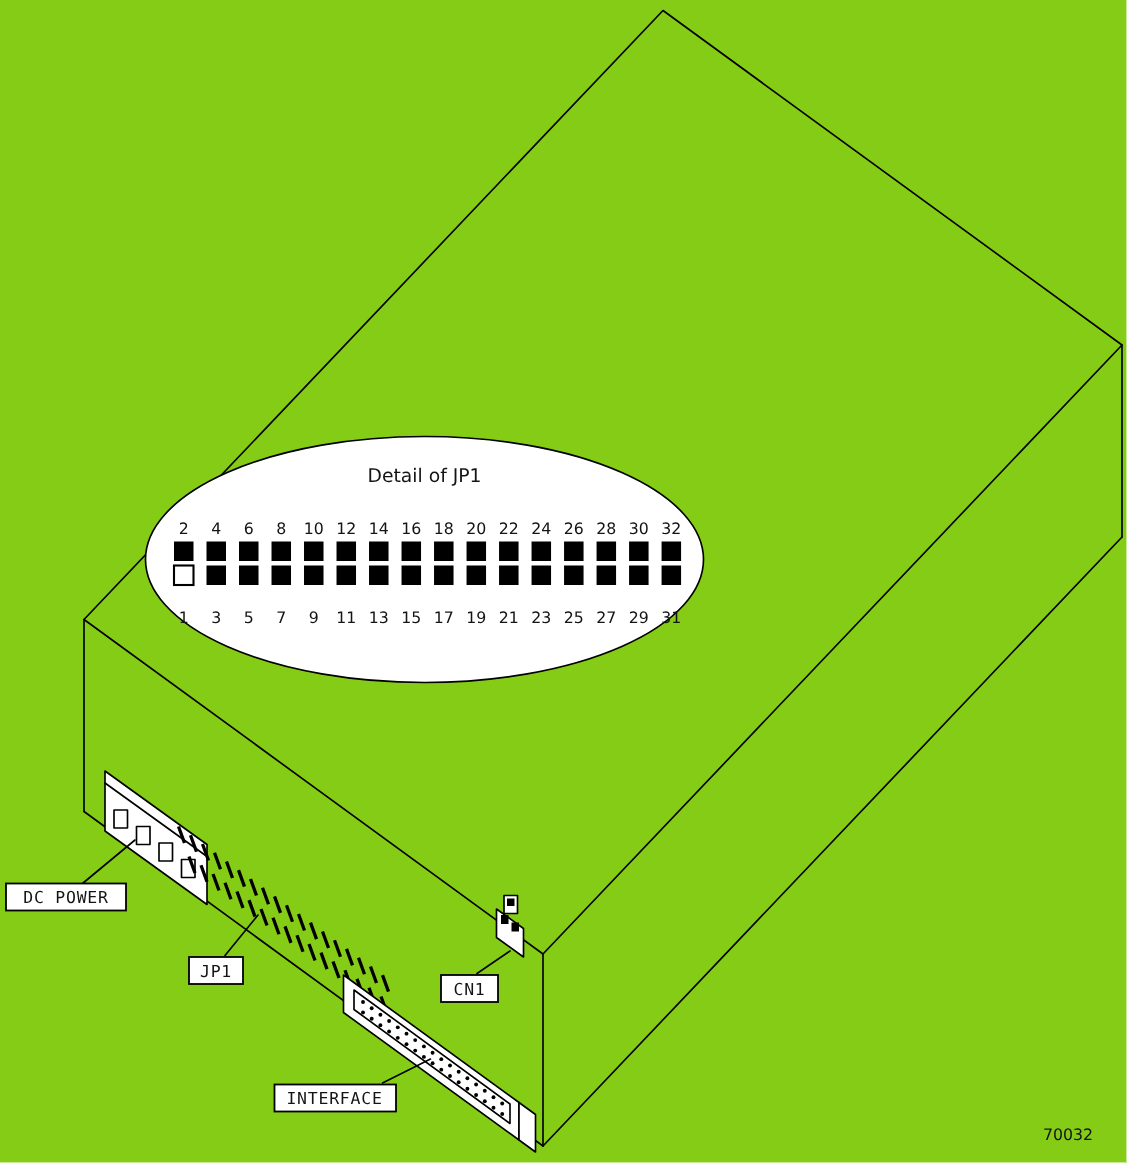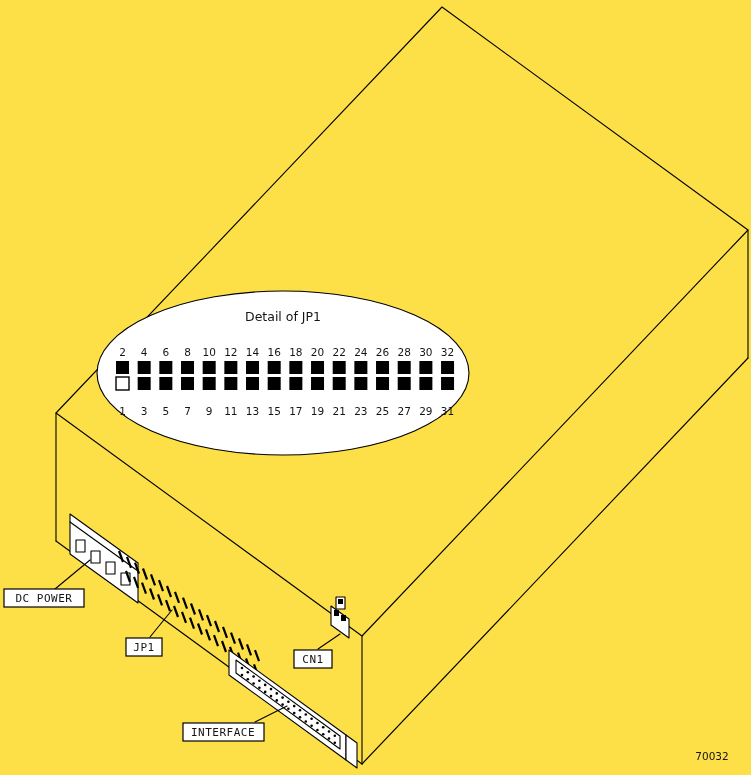--- a/index.html
+++ b/index.html
@@ -1,16 +1,16 @@
 <!DOCTYPE html>
 <html><head>
 <meta charset="utf-8">
 <style>
   html,body{margin:0;padding:0;background:#ffffff;}
-  .stage{width:751px;height:775px;position:relative;background:#fde047;overflow:hidden;}
+  .stage{width:751px;height:775px;position:relative;background:#84cc16;overflow:hidden;}
   svg{display:block;}
   .ln{stroke:#000;stroke-width:1.1;fill:none;stroke-linecap:round;stroke-linejoin:round;}
   .labelbox{fill:#ffffff;stroke:#000;stroke-width:1.2;}
   text{font-family:"DejaVu Sans", sans-serif;fill:#141414;}
   .num{font-size:10.5px;}
   .title{font-size:12.5px;}
   .label-text{font-family:"DejaVu Sans Mono", monospace;font-size:11px;letter-spacing:0.5px;}
 </style>
 </head>
 <body>

